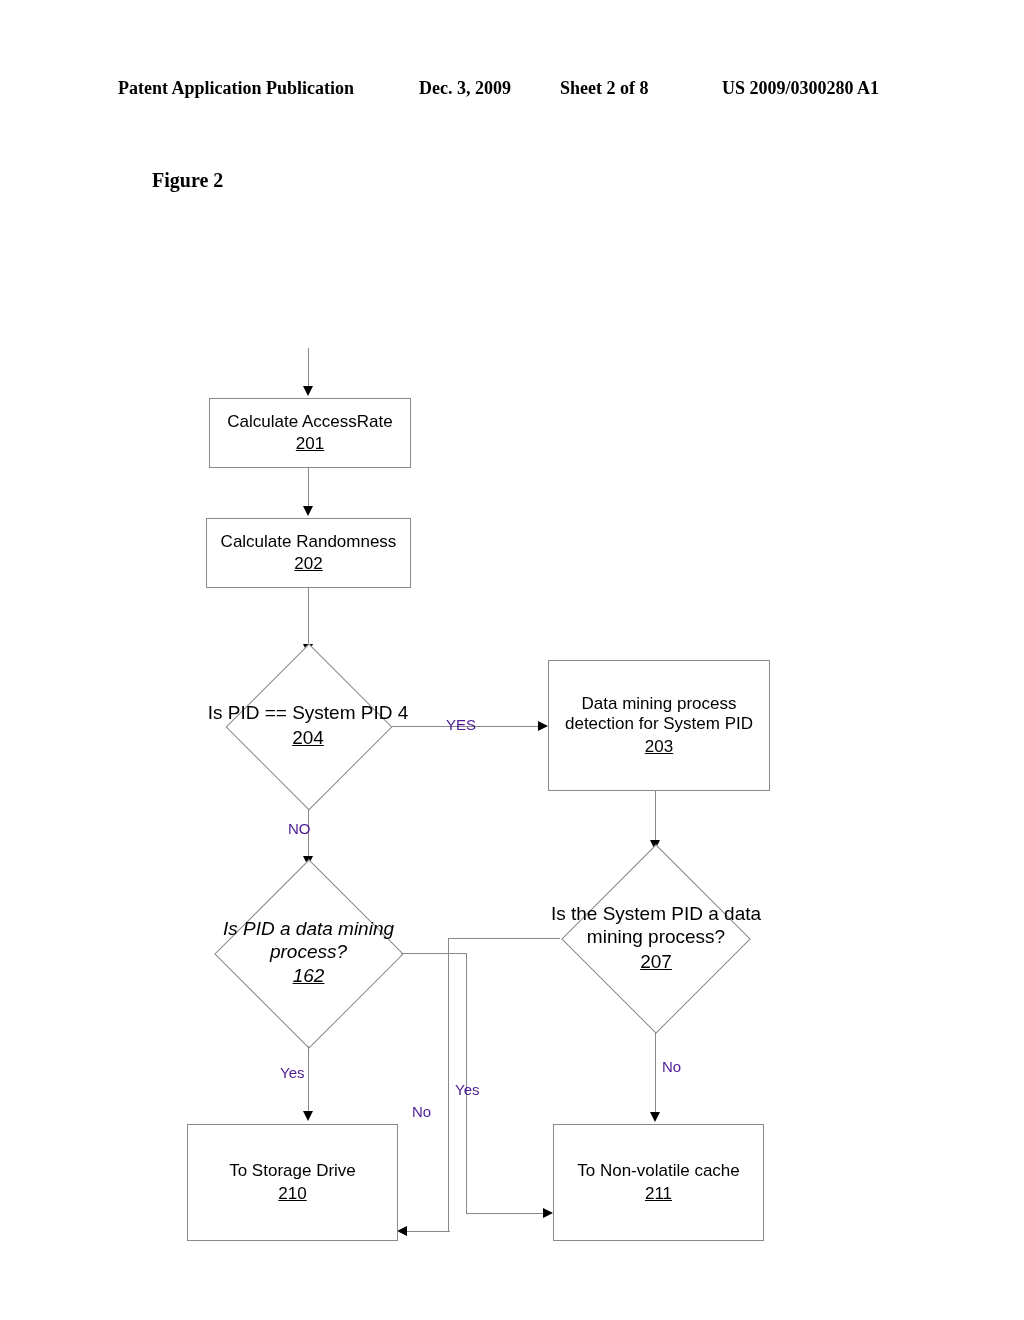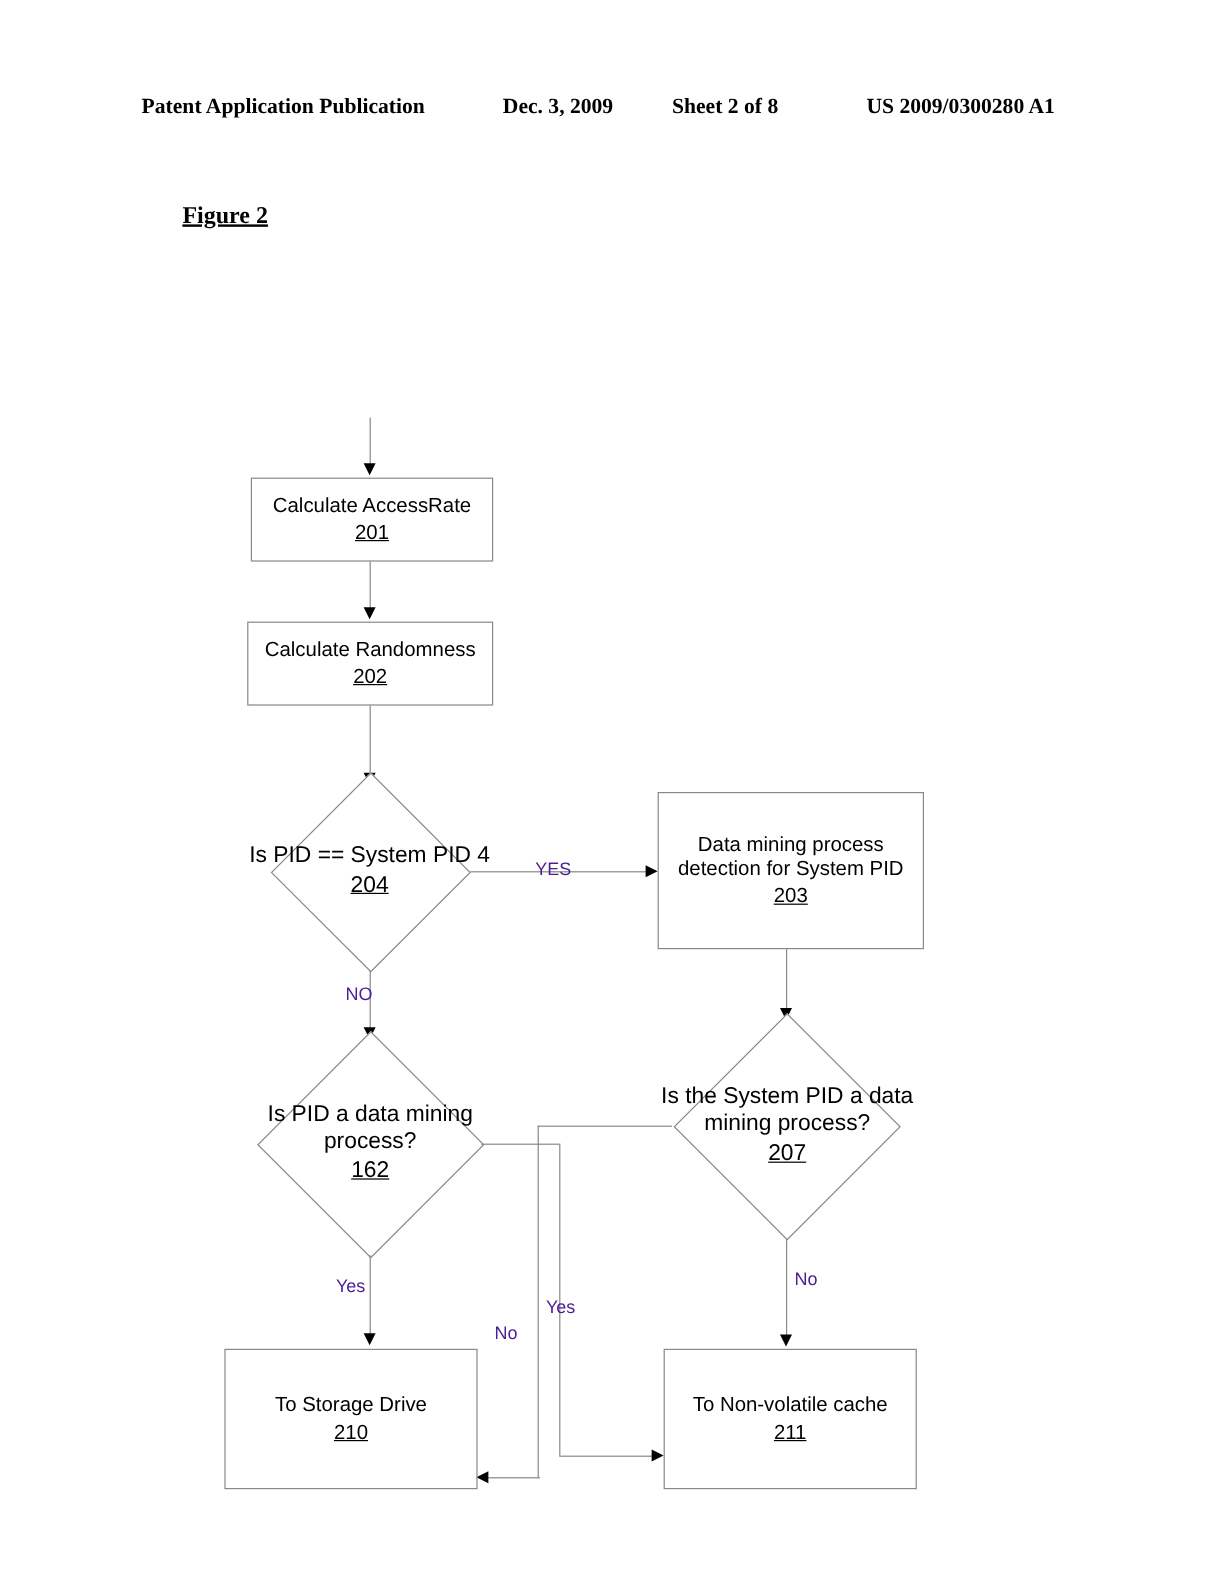--- a/index.html
+++ b/index.html
@@ -19,21 +19,20 @@
   .pub-type  { left: 118px; }
   .pub-date  { left: 419px; }
   .pub-sheet { left: 560px; }
   .pub-num   { left: 722px; }
   .fig-label {
     position: absolute;
     top: 169px;
     left: 152px;
     font-size: 20px;
     font-weight: bold;
-    text-decoration: underline;
   }
   .diagram {
     position: absolute;
     top: 208px;
     left: 150px;
     width: 720px;
     height: 1060px;
     font-family: Arial, Helvetica, sans-serif;
   }
   
@@ -148,21 +147,21 @@
   <div class="box" style="left:398px; top:452px; width:222px; height:131px;">
     <span>Data mining process detection for System PID</span>
     <span class="ref">203</span>
   </div>
 
   <div class="arrow-v" style="left:158px; top:601px; height:50px;"></div>
   <div class="edge-label" style="top:612px; left:138px;">NO</div>
   <div class="arrow-head-down" style="left:153px; top:648px;"></div>
 
   <div class="rot45" style="left:92px; top:679px; width:132px; height:132px;"></div>
-  <div class="diamond-wrap" style="left:48px; top:680px; width:221px; height:130px;">
+  <div class="diamond-wrap" style="left:48px; top:680px; width:221px; height:130px;font-style:italic;">
     <span>Is PID a data mining process?</span>
     <span class="ref">162</span>
   </div>
 
   <div class="arrow-v" style="left:505px; top:583px; height:52px;"></div>
   <div class="arrow-head-down" style="left:500px; top:632px;"></div>
 
   <div class="rot45" style="left:439px; top:664px; width:132px; height:132px;"></div>
   <div class="diamond-wrap" style="left:385px; top:662px; width:242px; height:137px;">
     <span>Is the System PID a data mining process?</span>

